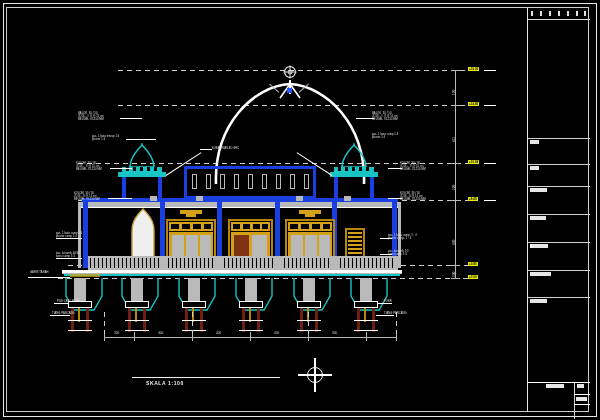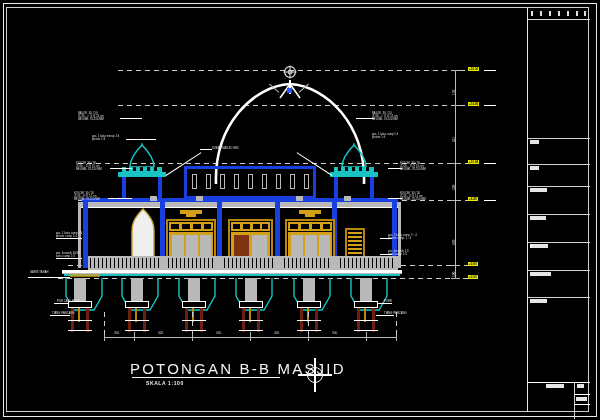--- a/index.html
+++ b/index.html
@@ -509,21 +509,20 @@
   <div class="dimtxt" style="left:158px;top:331px;">400</div>
   <div class="dimtxt" style="left:216px;top:331px;">400</div>
   <div class="dimtxt" style="left:274px;top:331px;">400</div>
   <div class="dimtxt" style="left:332px;top:331px;">300</div>
 
   <div class="dashv" style="left:104px;top:312px;height:22px;"></div>
   <div class="dashv" style="left:192px;top:312px;height:22px;"></div>
   <div class="dashv" style="left:308px;top:312px;height:22px;"></div>
   <div class="dashv" style="left:396px;top:312px;height:22px;"></div>
 
-  <div class="maintitle">POTONGAN B-B MASJID</div>
   <div class="titlerule"></div>
   <div class="subtitle">SKALA 1:100</div>
   <div class="xhair">
     <div class="h"></div>
       <div class="v"></div>
       <div class="c"></div>
   </div>
 
 </div>
 

